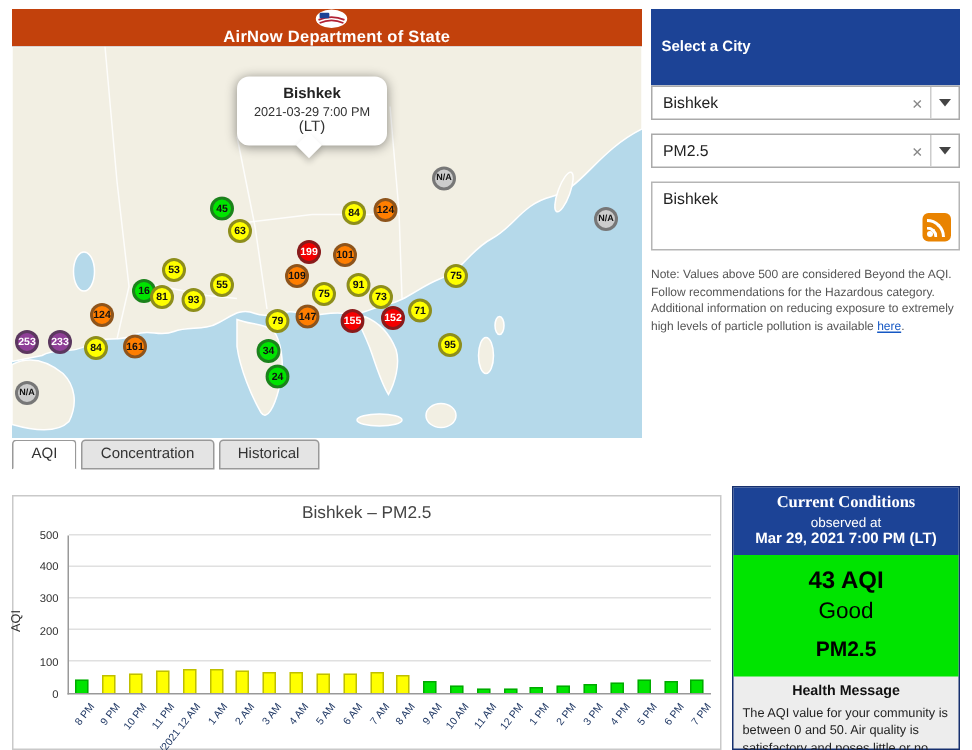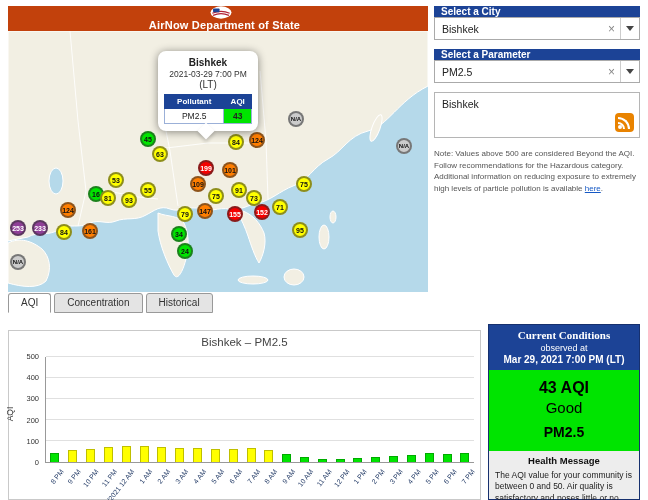--- a/index.html
+++ b/index.html
@@ -60,21 +60,21 @@
   .bars { position:absolute; left:0; right:0; top:0; bottom:0; display:flex; align-items:flex-end; }
   .bar-slot { flex:1; display:flex; align-items:flex-end; justify-content:center; height:100%; }
   .bar { width:9px; border:1px solid rgba(0,0,0,.25); border-bottom:none; }
   .chart-xlabels { position:absolute; left:36px; top:134px; width:429px; height:34px; display:flex; }
   .xslot { flex:1; position:relative; }
   .xslot span { position:absolute; top:3px; right:4px; transform:rotate(-52deg); transform-origin:top right;
     font-size:7px; white-space:nowrap; color:#223a66; }
 
   
   .sidebar { position:absolute; left:434px; top:6px; width:206px; }
-  .side-h { background:#1c4396; color:#fff; font-size:10px; font-weight:bold; padding:0 7px; }
+  .side-h { background:#1c4396; color:#fff; font-size:10px; font-weight:bold; padding:20px 7px; }
   .select { display:flex; align-items:center; border:1px solid #aaa; background:#fff; height:23px;
     margin-bottom:9px; font-size:10.5px; color:#222; cursor:pointer; }
   .select .val { flex:1; padding:0 7px; }
   .select .clear { color:#888; font-size:12px; padding:0 5px; }
   .select .arrowbox { width:19px; height:100%; border-left:1px solid #ccc; display:flex;
     align-items:center; justify-content:center; }
   .caret { width:0; height:0; border-left:4px solid transparent; border-right:4px solid transparent;
     border-top:5px solid #444; }
   .feed { border:1px solid #b5b5b5; height:46px; position:relative; padding:5px 7px; font-size:10.5px;
     color:#222; margin:8px 0 10px; background:#fff; }
@@ -174,32 +174,20 @@
         <div class="marker moderate" style="left: 292px; top: 199px;">95</div>
         <div class="marker good" style="left: 171px; top: 203px;">34</div>
         <div class="marker good" style="left: 177px; top: 220px;">24</div>
         <div class="marker na" style="left: 10px; top: 231px;">N/A</div>
       </div>
 
     <div class="popup">
       <div class="city">Bishkek</div>
       <div class="dt">2021-03-29 7:00 PM</div>
       <div class="lt">(LT)</div>
-      <table class="popup-table">
-        <tbody>
-            <tr>
-          <th>Pollutant</th>
-          <th>AQI</th>
-        </tr>
-        <tr>
-          <td>PM2.5</td>
-          <td class="aqi-cell">43</td>
-        </tr>
-      </tbody>
-        </table>
       <div class="popup-tip"></div>
     </div>
   </div>
 
   <div class="tabs">
     <div class="tab active">AQI</div>
     <div class="tab">Concentration</div>
     <div class="tab">Historical</div>
   </div>
 
@@ -377,21 +365,20 @@
   <div class="sidebar">
     <div class="side-h">Select a City</div>
     <div class="select">
       <span class="val">Bishkek</span>
       <span class="clear">×</span>
       <span class="arrowbox">
           <span class="caret"></span>
         </span>
     </div>
 
-    <div class="side-h">Select a Parameter</div>
     <div class="select">
       <span class="val">PM2.5</span>
       <span class="clear">×</span>
       <span class="arrowbox">
           <span class="caret"></span>
         </span>
     </div>
 
     <div class="feed">
       <span>Bishkek</span>

